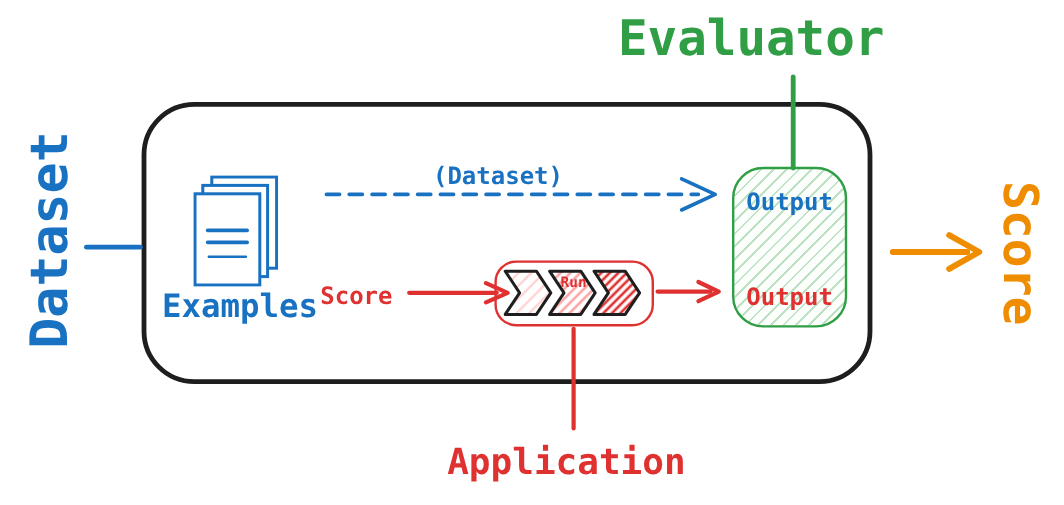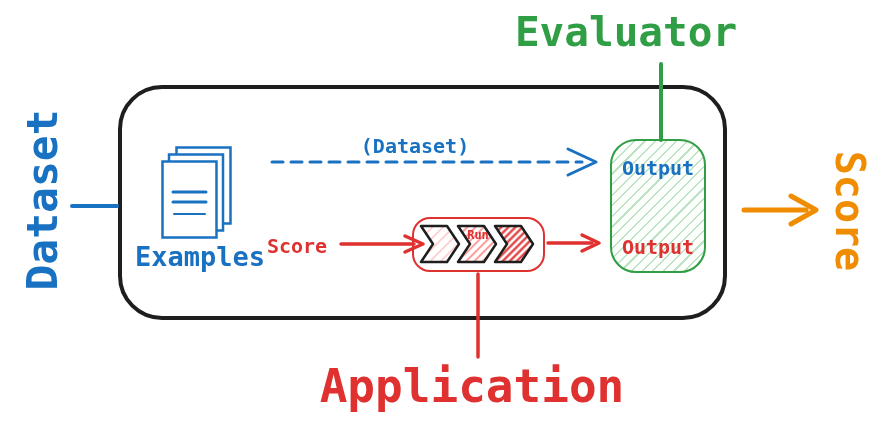--- a/index.html
+++ b/index.html
@@ -13,21 +13,21 @@
   
   .main-box{
     position:absolute; left:118px; top:85px; width:609px; height:235px;
     border:4px solid var(--ink); border-radius:44px; box-sizing:border-box; background:#ffffff;
   }
   
   .lbl{position:absolute; font-weight:700; white-space:nowrap; transform:translate(-50%,-50%); line-height:1;}
   .lbl-dataset{left:42px; top:200px; font-size:43px; color:var(--blue); transform:translate(-50%,-50%) rotate(-90deg);}
   .lbl-evaluator{left:626px; top:32px; font-size:41px; color:var(--green);text-align:right;}
   .lbl-score{left:850px; top:211px; font-size:40px; color:var(--orange); transform:translate(-50%,-50%) rotate(90deg);}
-  .lbl-application{left:472px; top:386px; font-size:46px; color:var(--red);}
+  .lbl-application{left:472px; top:386px; font-size:30px; color:var(--red);}
   .lbl-examples{left:200px; top:256px; font-size:27px; color:var(--blue);}
   .lbl-optional{left:415px; top:146px; font-size:20px; color:var(--blue);}
   .lbl-input{left:297px; top:246px; font-size:20px; color:var(--red);}
   .lbl-run{left:478px; top:203px; font-size:12px; color:var(--red);margin-top:32px;}
   .lbl-output-eval{left:658px; top:168px; font-size:20px; color:var(--blue);}
   .lbl-output-app{left:658px; top:247px; font-size:20px; color:var(--red);}
 
   
   .docs-icon{position:absolute; left:161px; top:146px;}
 

